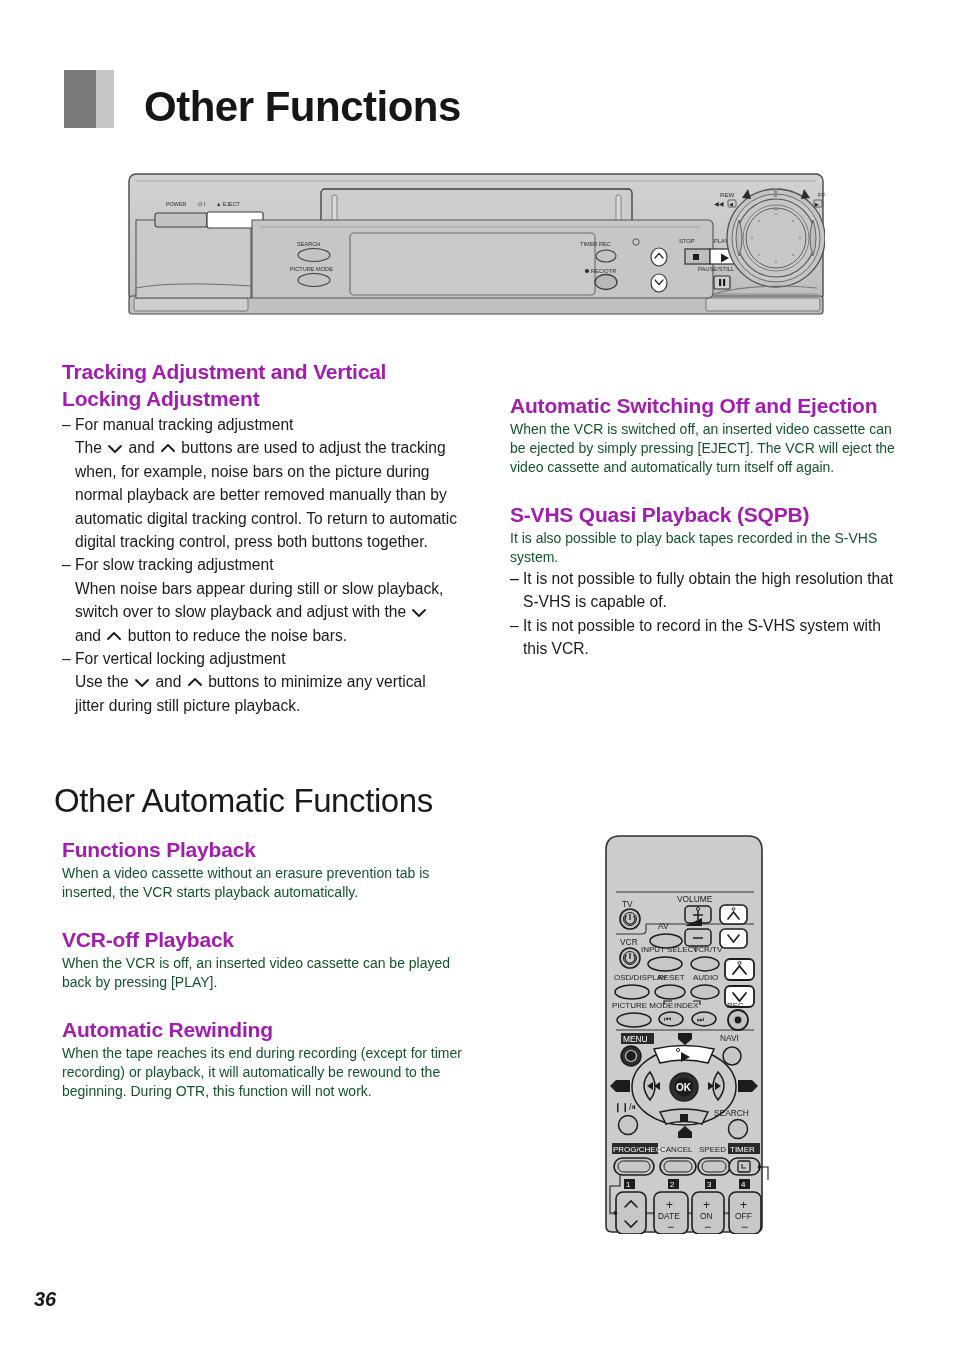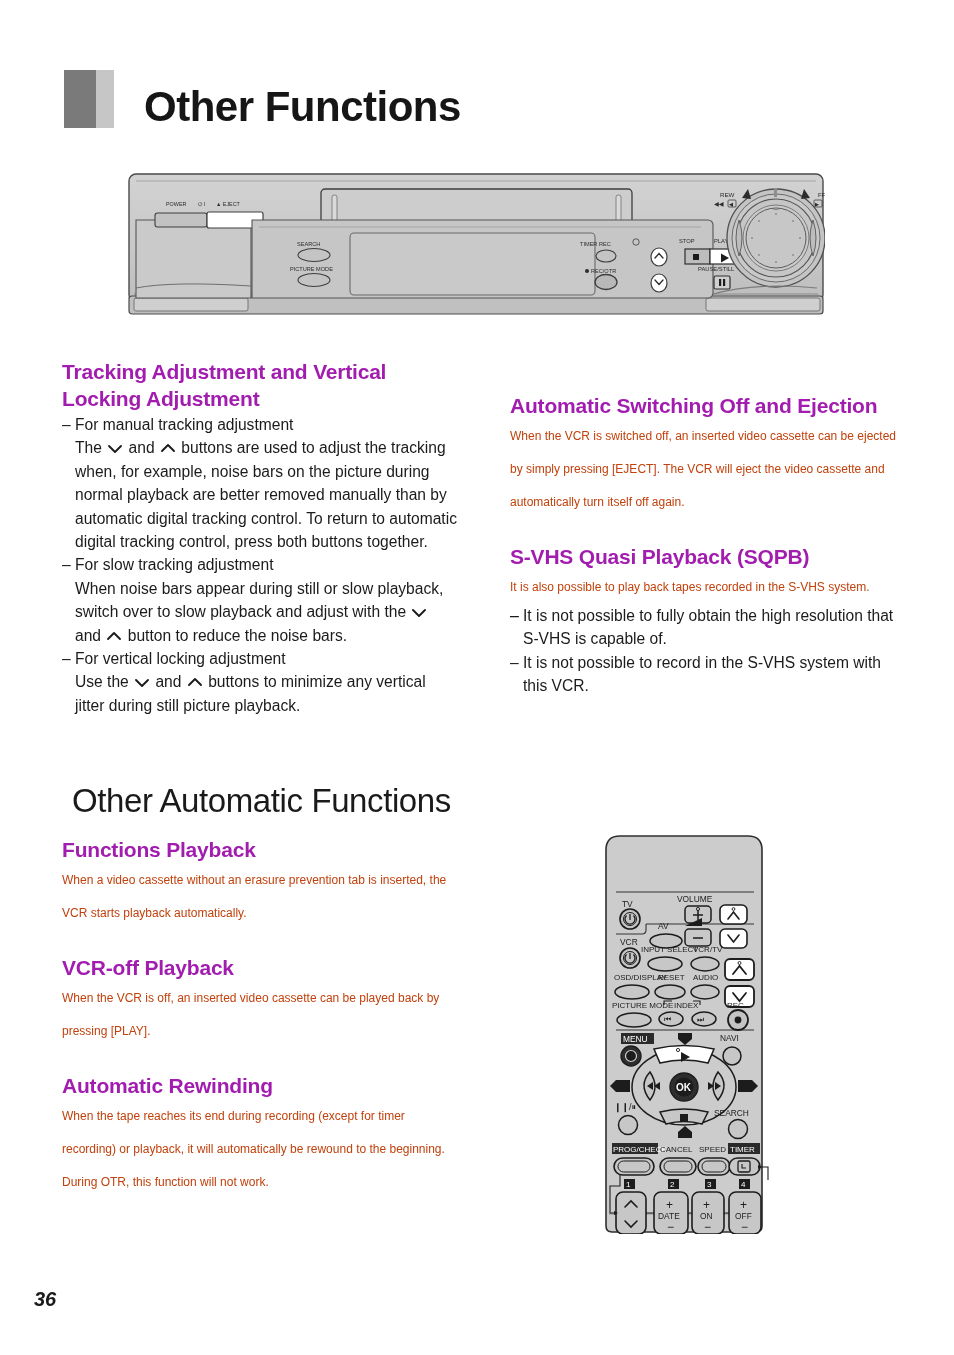--- a/index.html
+++ b/index.html
@@ -70,23 +70,23 @@
     font-weight: bold;
     line-height: 27px;
     margin: 0 0 1px 0;
     letter-spacing: -0.2px;
     color: #a21caf;
   }
   h2.sub.spaced { margin-top: 24px; }
 
   p.body {
     margin: 0;
-    font-size: 12px;
-    line-height: 33px;
-    color: #c2410c;
+    font-size: 14px;
+    line-height: 19px;
+    color: #14532d;
   }
 
   ul.dashlist {
     margin: 0;
     padding: 0;
     list-style: none;
   }
   ul.dashlist li {
     position: relative;
     padding-left: 13px;
@@ -108,21 +108,21 @@
     display: inline-block;
     width: 16px;
     height: 11px;
     vertical-align: -1px;
     margin: 0 1px;
   }
 
   
   .section-heading {
     position: absolute;
-    left: 72px;
+    left: 54px;
     top: 783px;
     font-size: 33px;
     font-weight: normal;
     letter-spacing: -0.4px;
     color: #1a1a1a;
     line-height: 1.1;
     white-space: nowrap;
   }
 
   .col-lower {

